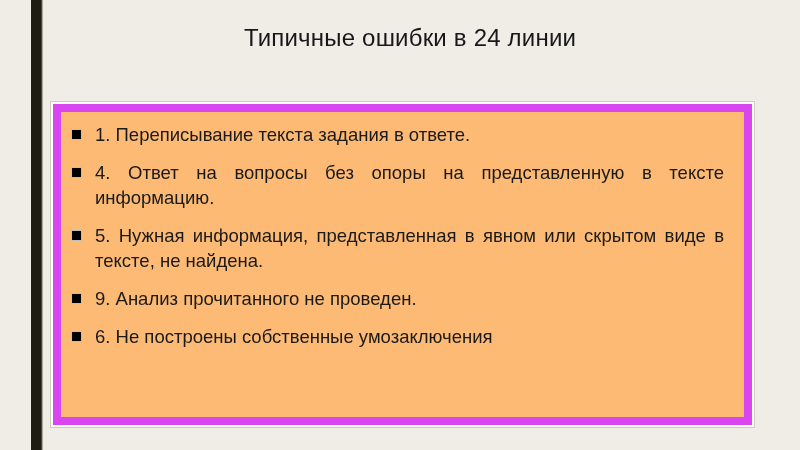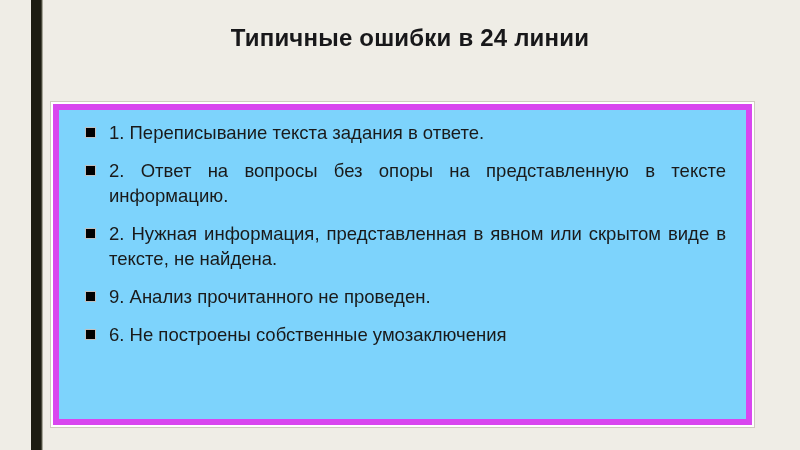--- a/index.html
+++ b/index.html
@@ -38,44 +38,44 @@
     opacity: .55;
   }
   
   .title {
     position: absolute;
     left: 60px;
     top: 24px;
     width: 700px;
     text-align: center;
     font-size: 24px;
-    font-weight: 700;
+    font-weight: 400;
     color: #18181A;
     letter-spacing: .2px;
     white-space: nowrap;
   }
   
   .content-box {
     position: absolute;
     left: 50px;
     top: 101px;
     width: 705px;
     height: 327px;
     background: #FFFFFF;
     border: 1px solid #CFCBBF;
     box-sizing: border-box;
     padding: 2px;
   }
   .content-box-inner {
     width: 100%;
     height: 100%;
-    border: 6px solid #d946ef;
+    border: 8px solid #d946ef;
     box-sizing: border-box;
-    background: #7dd3fc;
-    padding: 10px 14px 10px 20px;
+    background: #fdba74;
+    padding: 10px 14px 10px 4px;
   }
   ul.bullets {
     list-style: none;
     margin: 0;
     padding: 0;
   }
   ul.bullets li {
     position: relative;
     padding-left: 30px;
     margin: 0 0 13px 0;
@@ -116,26 +116,26 @@
     <div class="content-box-inner">
       <ul class="bullets">
 
         <li>
           <span class="bullet-sq"></span>
           <span class="li-text">1. Переписывание текста задания в ответе.</span>
         </li>
 
         <li>
           <span class="bullet-sq"></span>
-          <span class="li-text">2. Ответ на вопросы без опоры на представленную в тексте информацию.</span>
+          <span class="li-text">4. Ответ на вопросы без опоры на представленную в тексте информацию.</span>
         </li>
 
         <li>
           <span class="bullet-sq"></span>
-          <span class="li-text">2. Нужная информация, представленная в явном или скрытом виде в тексте, не найдена.</span>
+          <span class="li-text">5. Нужная информация, представленная в явном или скрытом виде в тексте, не найдена.</span>
         </li>
 
         <li>
           <span class="bullet-sq"></span>
           <span class="li-text">9. Анализ прочитанного не проведен.</span>
         </li>
 
 
         <li>
           <span class="bullet-sq"></span>

